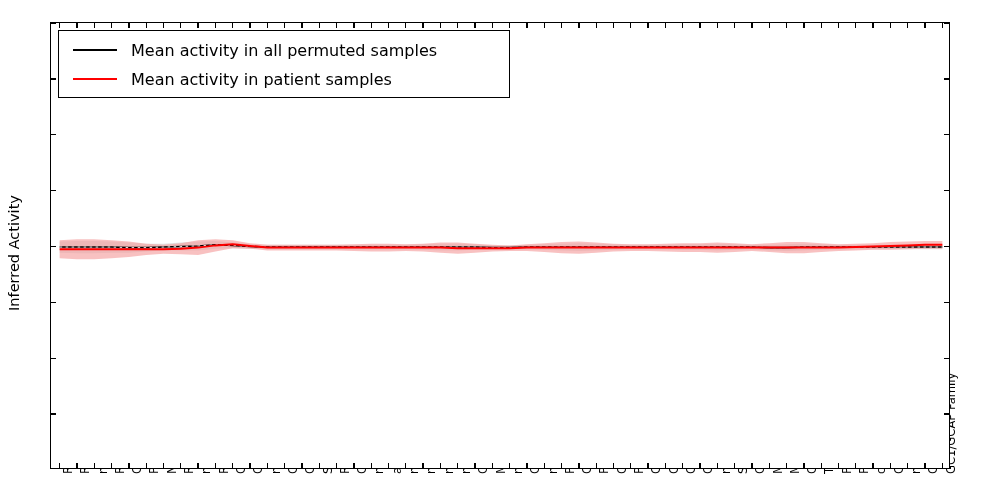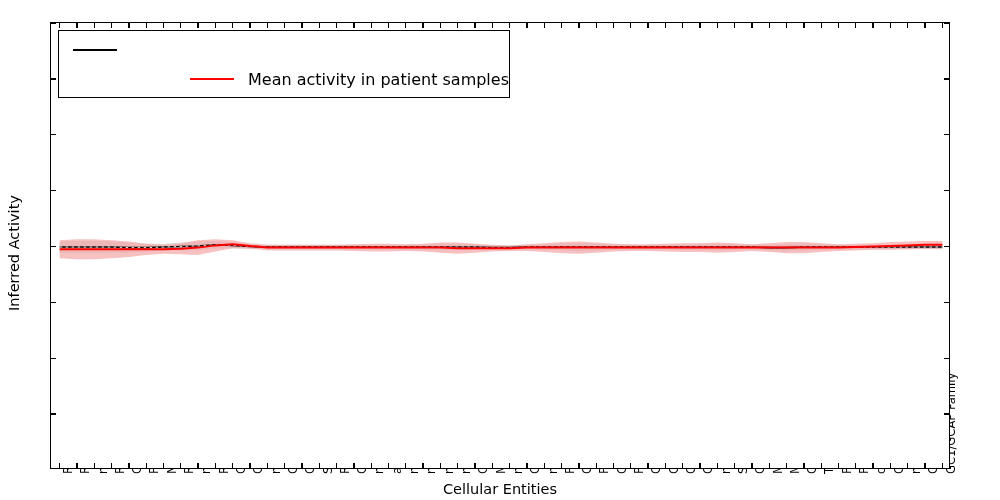--- a/index.html
+++ b/index.html
@@ -118,42 +118,41 @@
   }
   .legend-row {
     position: absolute;
     left: 0;
     height: 28px;
     width: 100%;
     display: flex;
     align-items: center;
   }
   .legend-row.r0 { top: 5px; }
-  .legend-row.r1 { top: 34px; justify-content: flex-end; }
+  .legend-row.r1 { top: 34px; }
   .legend-swatch {
     width: 44px;
     height: 2px;
     margin-left: 14px;
     margin-right: 14px;
     flex: none;
   }
   .legend-text {
     font-size: 16px;
     color: #000000;
     white-space: nowrap;
   }
 </style>
 </head>
 <body>
 
 <div id="figure">
 
 
   <div id="ylabel">Inferred Activity</div>
-  <div id="xlabel">Cellular Entities</div>
 
   <div id="y-tick-labels"></div>
   <div id="x-tick-labels">
       <div class="xtick-label" style="left: 62.9538px; top: 474px;">RGS9</div>
       <div class="xtick-label" style="left: 80.2615px; top: 474px;">RGS9-1/Gbeta5/R9AP</div>
       <div class="xtick-label" style="left: 97.5692px; top: 474px;">mol:Pi</div>
       <div class="xtick-label" style="left: 114.877px; top: 474px;">RGS9BP</div>
       <div class="xtick-label" style="left: 132.185px; top: 474px;">GNAT1/GDP</div>
       <div class="xtick-label" style="left: 149.492px; top: 474px;">PDE6</div>
       <div class="xtick-label" style="left: 166.8px; top: 474px;">Na + (4 Units)</div>
@@ -330,20 +329,21 @@
       <div class="xtick-mark top" style="left: 856.081px;"></div>
       <div class="xtick-mark " style="left: 873.388px;"></div>
       <div class="xtick-mark top" style="left: 873.388px;"></div>
       <div class="xtick-mark " style="left: 890.696px;"></div>
       <div class="xtick-mark top" style="left: 890.696px;"></div>
     </div>
 
   <div id="legend">
     <div class="legend-row r0">
       <span class="legend-swatch" style="background: rgb(0, 0, 0);"></span>
+      <span class="legend-text">Mean activity in all permuted samples</span>
     </div>
     <div class="legend-row r1">
       <span class="legend-swatch" style="background: rgb(255, 0, 0);"></span>
       <span class="legend-text">Mean activity in patient samples</span>
     </div>
   </div>
 
 </div>
 
 </body></html>

